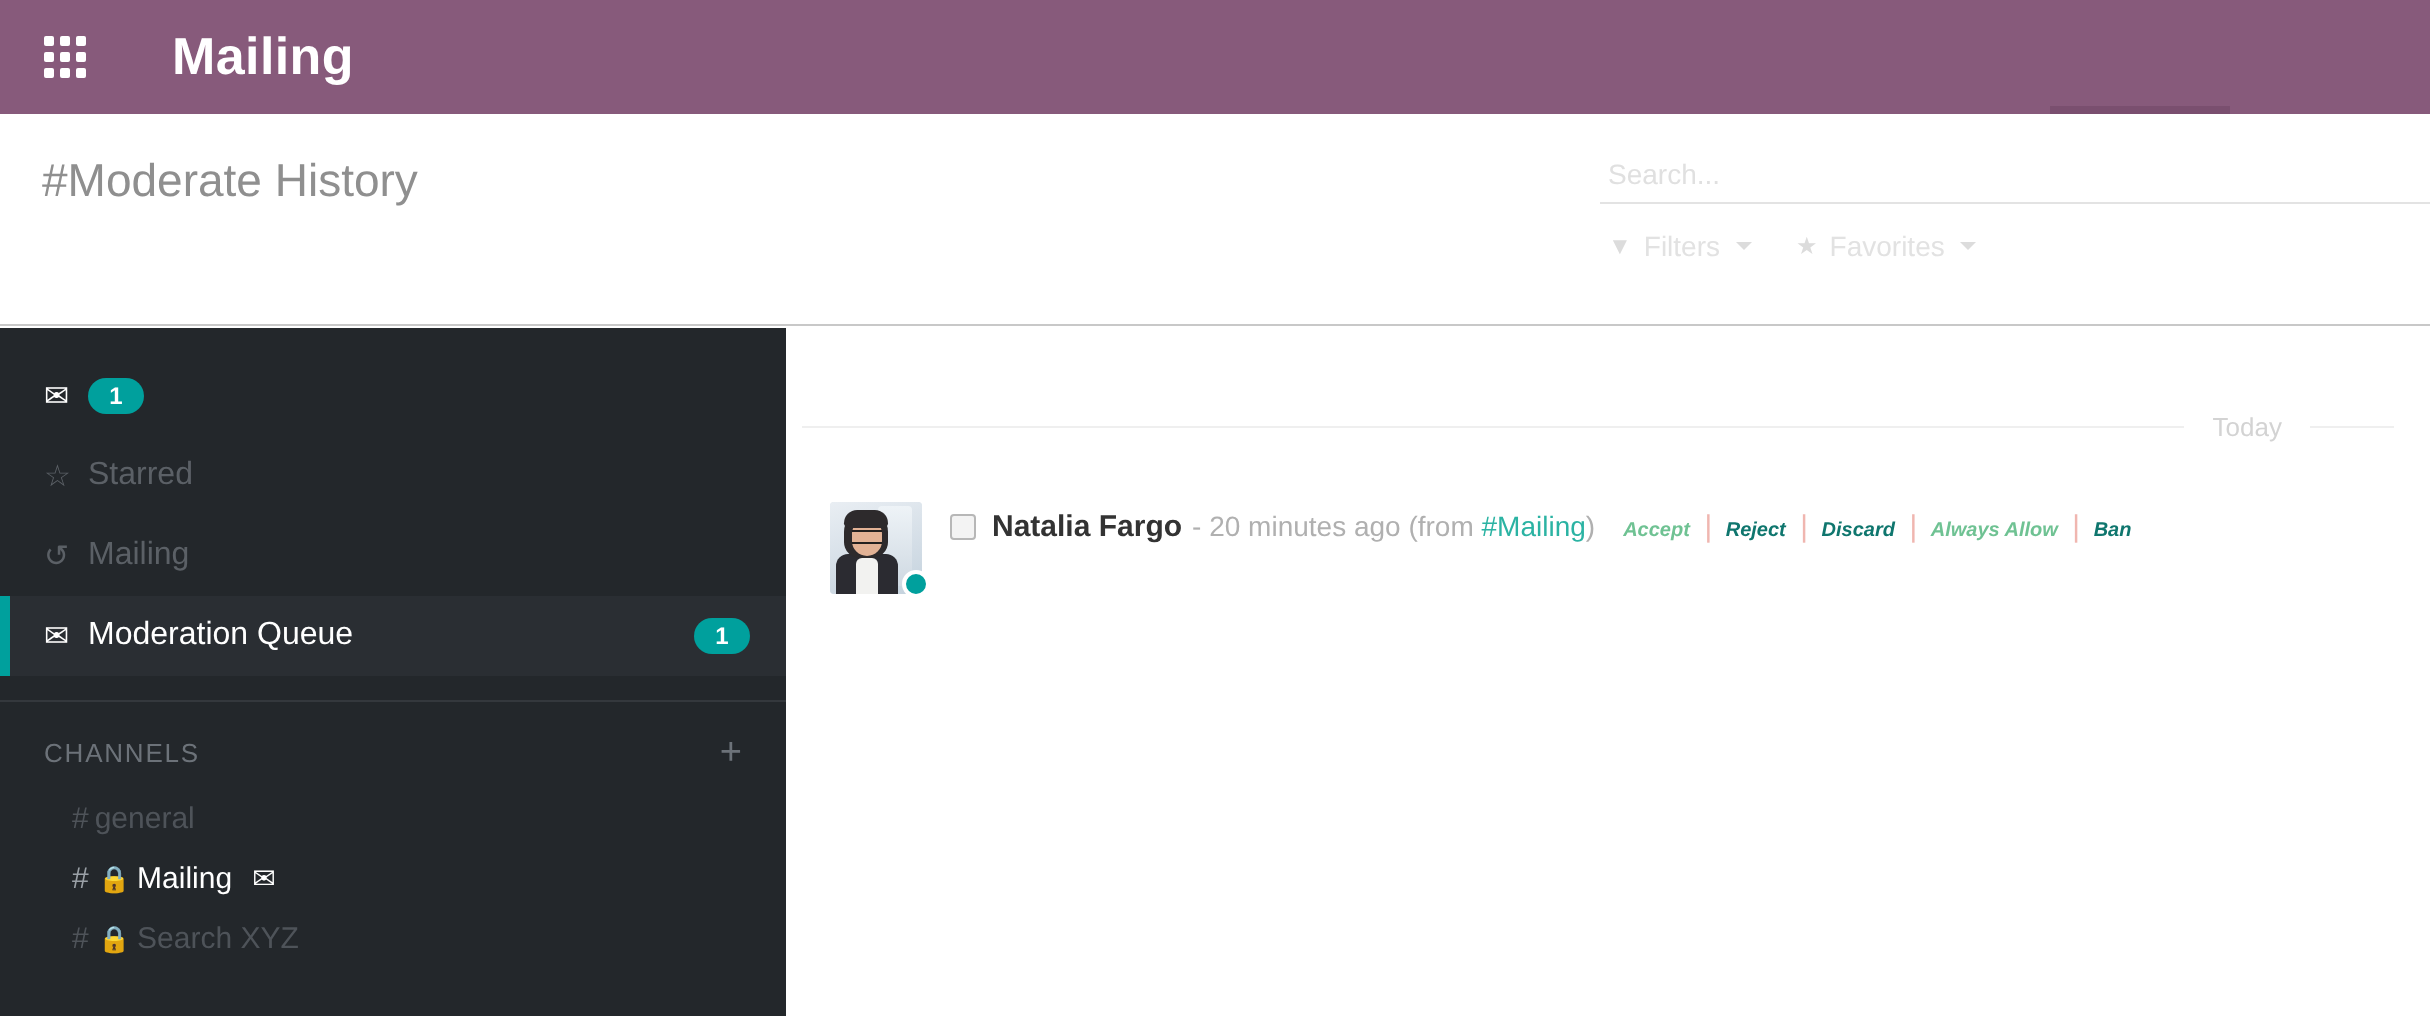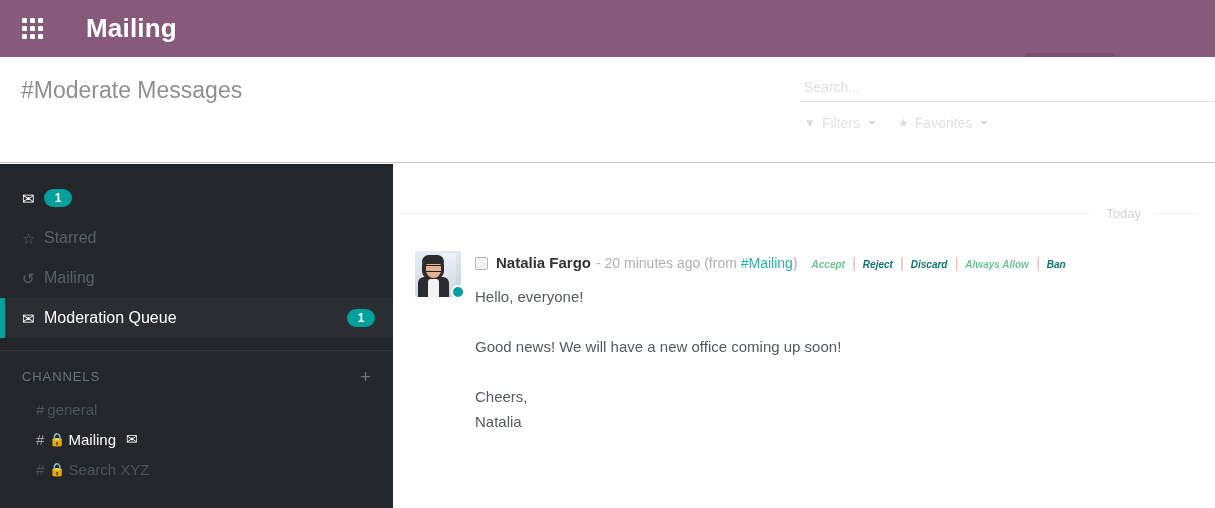--- a/index.html
+++ b/index.html
@@ -418,21 +418,21 @@
           <i></i>
           <i></i>
           <i></i>
       </div>
     </div>
     <div class="brand-title">Mailing</div>
     <div class="topbar-accent"></div>
   </div>
 
   <div class="control-panel">
-    <div class="breadcrumb">#Moderate Messages</div>
+    <div class="breadcrumb">#Moderate History</div>
 
     <div class="searchview">
       <input class="search-input" type="text" placeholder="Search..." style="">
     </div>
 
     <div class="search-dropdowns">
       <div class="sd-item">
         <span class="glyph">▼</span>
         <span>Filters</span>
         <span class="caret"></span>
@@ -531,23 +531,17 @@
             <span class="mod-act red">Reject</span>
             <span class="mod-sep">|</span>
             <span class="mod-act red">Discard</span>
             <span class="mod-sep">|</span>
             <span class="mod-act green">Always Allow</span>
             <span class="mod-sep">|</span>
             <span class="mod-act red">Ban</span>
           </span>
         </div>
 
-        <div class="msg-text">Hello, everyone!
-
-Good news! We will have a new office coming up soon!
-
-Cheers,
-Natalia</div>
       </div>
     </div>
   </div>
 
 </div>
 
 </body></html>

